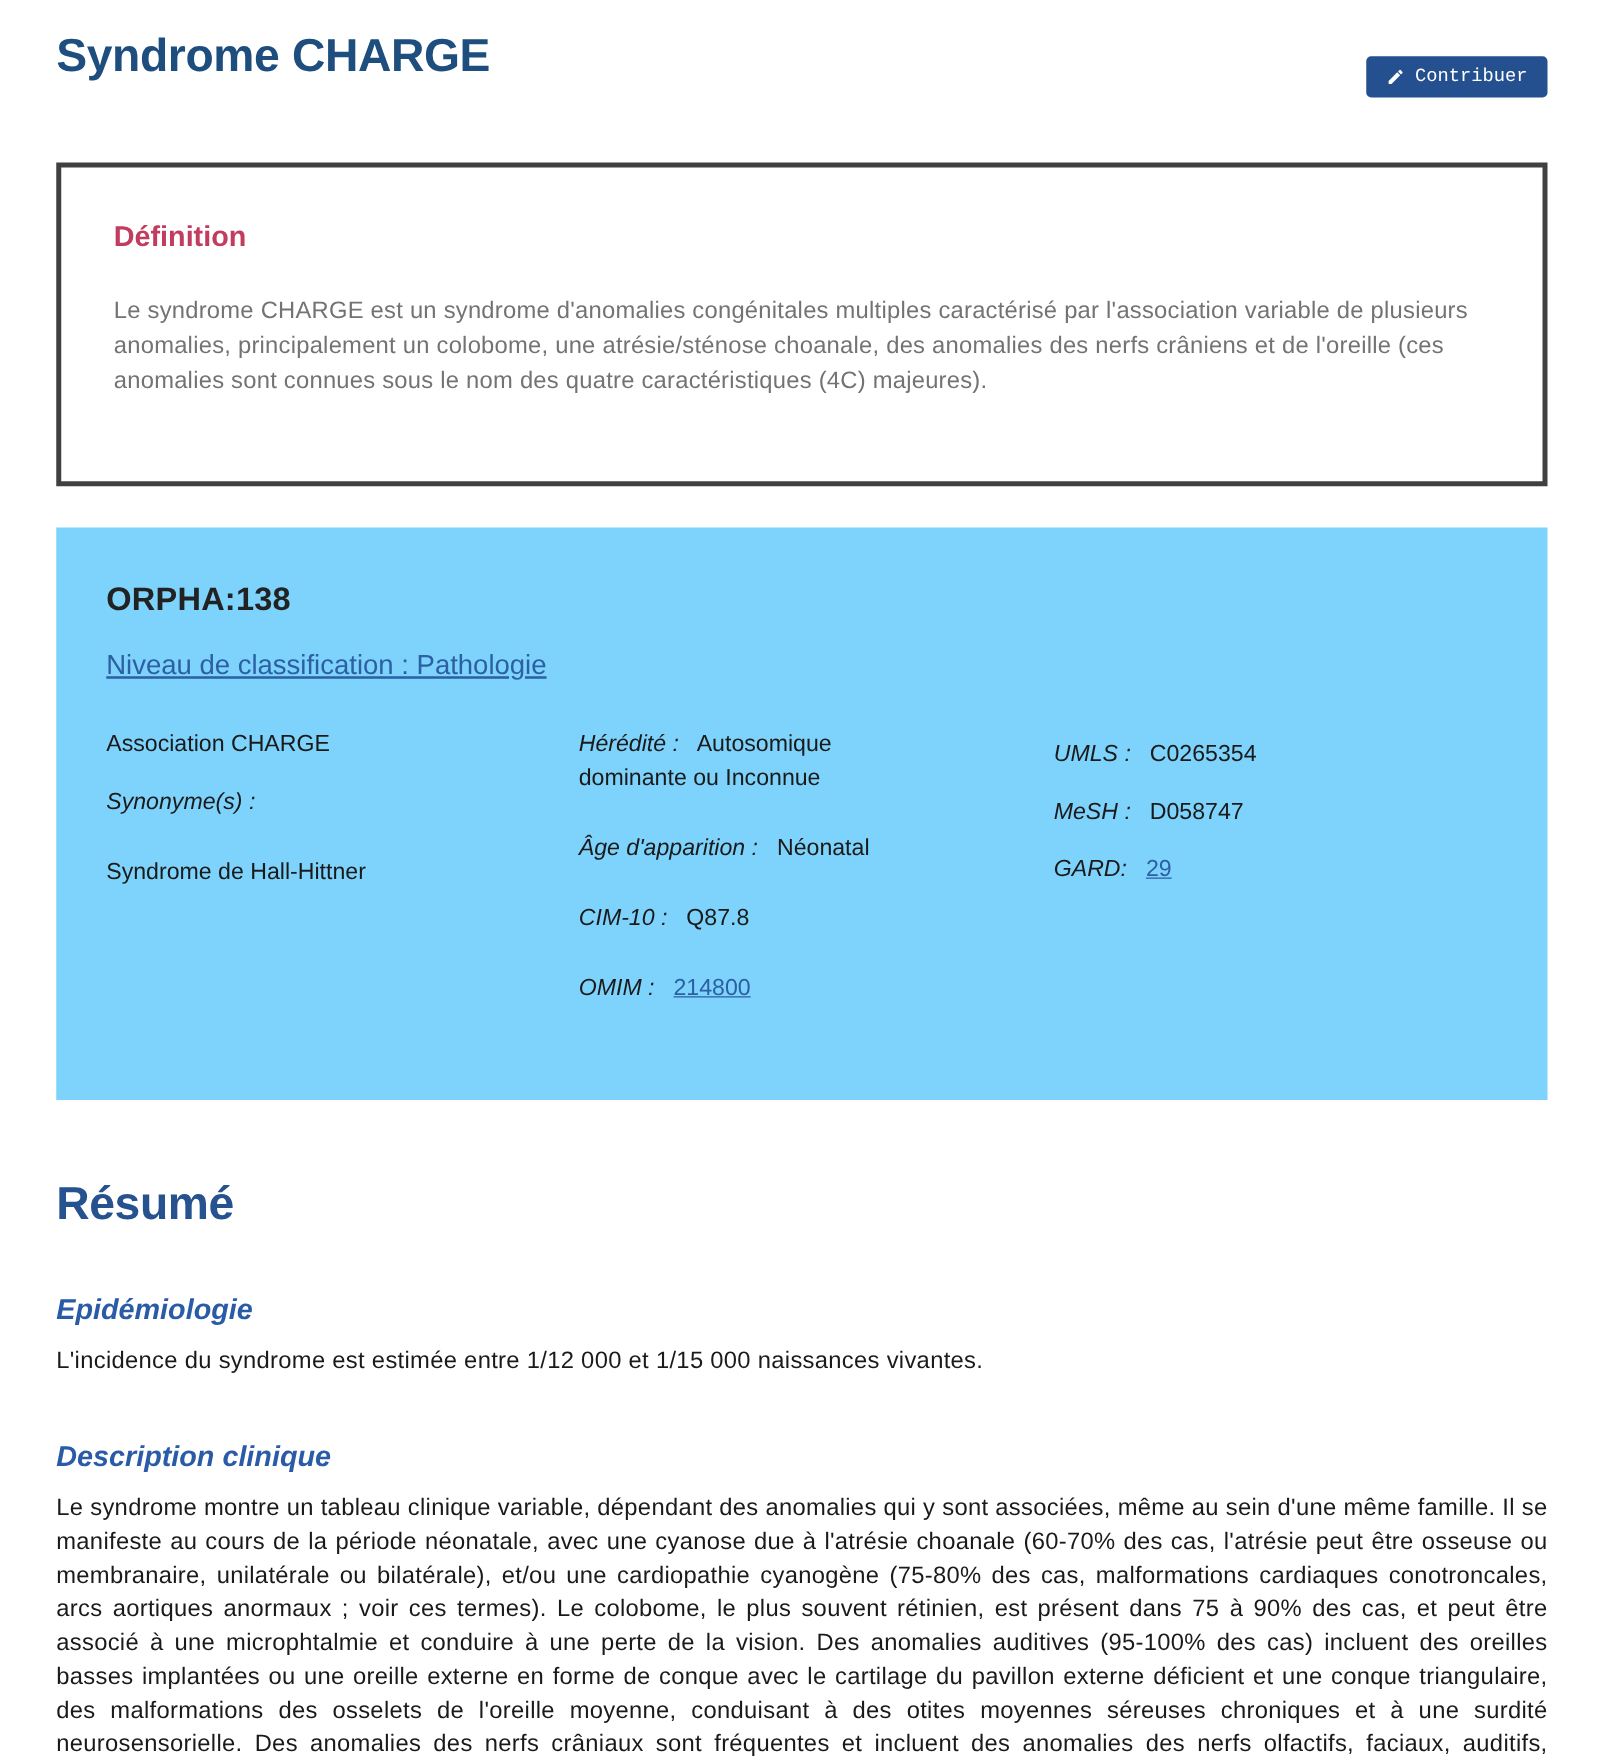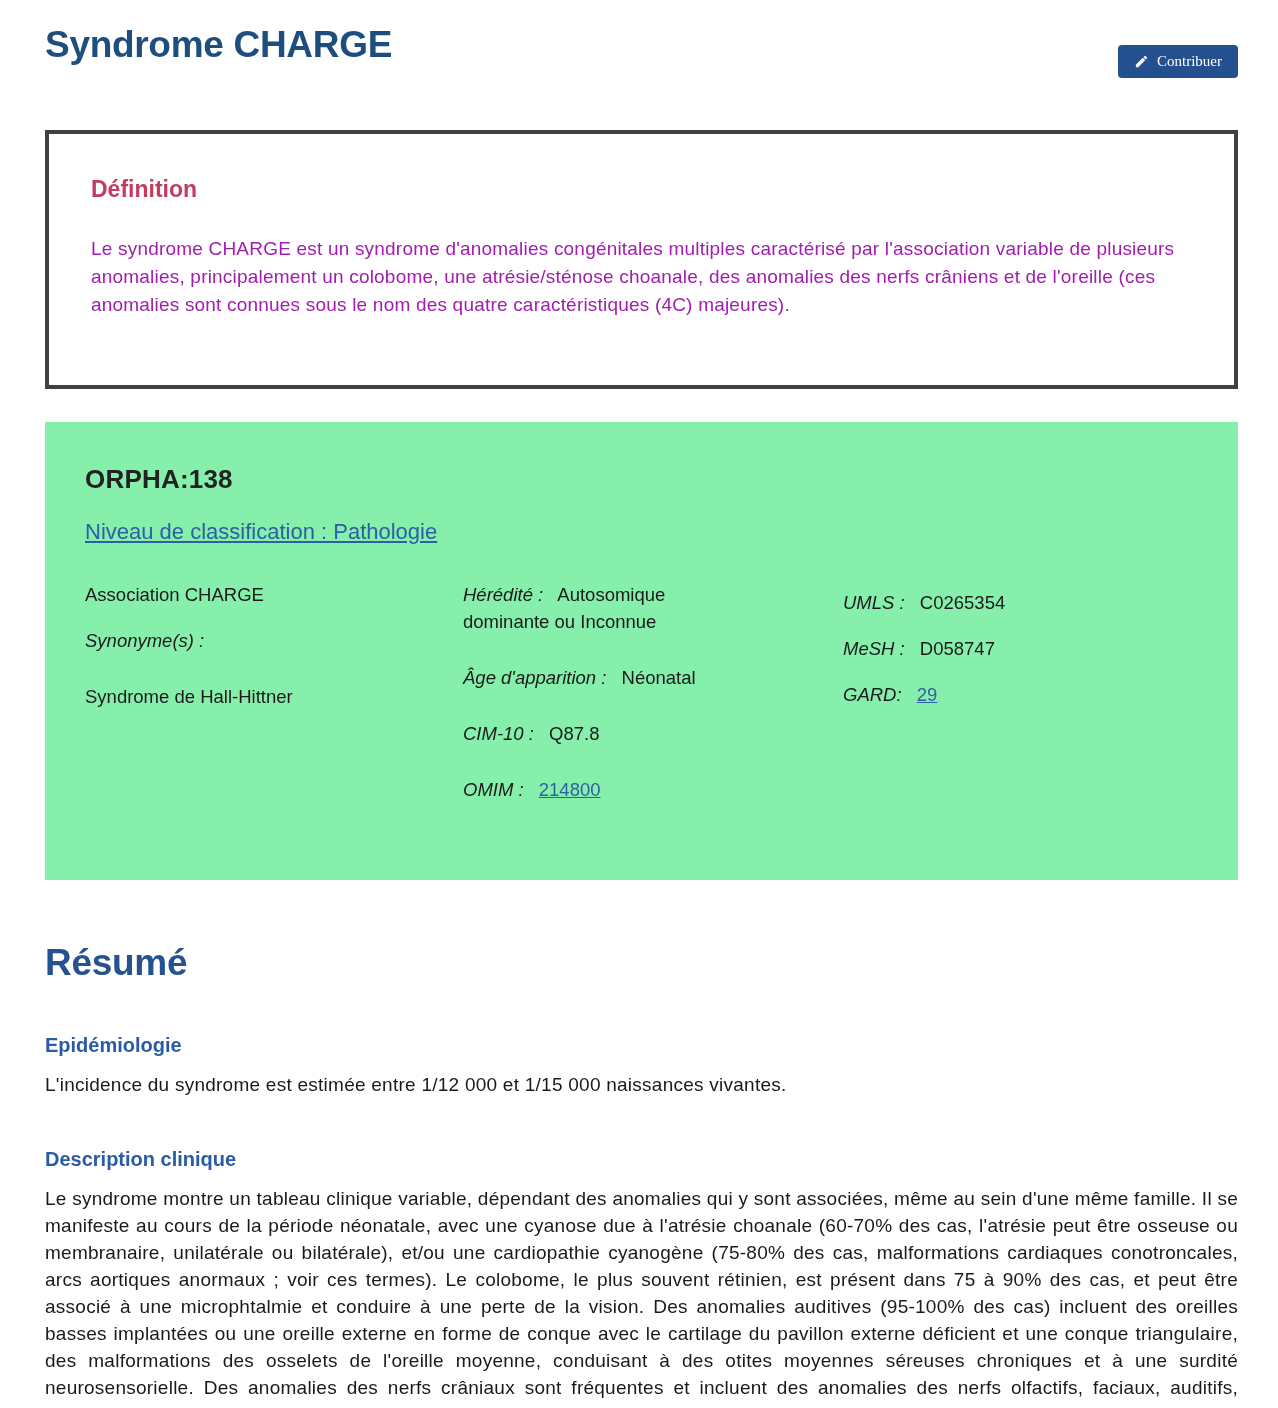--- a/index.html
+++ b/index.html
@@ -21,21 +21,21 @@
     color: #1d4e7e;
     letter-spacing: -0.3px;
     line-height: 1.15;
   }
   .contribute-btn {
     margin-top: 21px;
     background: #24508f;
     color: #ffffff;
     border: none;
     border-radius: 4px;
-    font-family: Liberation Serif, serif;
+    font-family: Liberation Mono, monospace;
     font-size: 15px;
     padding: 8px 16px;
     display: inline-flex;
     align-items: center;
     gap: 8px;
     cursor: pointer;
   }
   .contribute-btn svg { display: block; }
 
   
@@ -48,28 +48,28 @@
   .definition-heading {
     font-size: 23px;
     font-weight: 600;
     color: #c23c5f;
     margin-bottom: 32px;
   }
   .definition-text {
     font-size: 19px;
     line-height: 28px;
     letter-spacing: 0.2px;
-    color: #a21caf;
+    color: #737373;
     max-width: 1112px;
   }
 
   
   .info-card {
     margin-top: 33px;
-    background: #86efac;
+    background: #7dd3fc;
     padding: 42px 40px 58px 40px;
   }
   .orpha-code {
     font-size: 26px;
     font-weight: 600;
     color: #222222;
     margin-bottom: 24px;
     letter-spacing: 0.2px;
   }
   .classification-link {
@@ -101,23 +101,24 @@
   
   .summary-heading {
     margin-top: 62px;
     font-size: 37px;
     font-weight: 600;
     color: #26538f;
     letter-spacing: -0.3px;
   }
   .section-heading {
     margin-top: 50px;
-    font-size: 20px;
+    font-size: 23px;
     font-weight: 600;
     color: #2a5ba6;
+    font-style: italic;
   }
   .body-text {
     margin-top: 14px;
     font-size: 19px;
     line-height: 27px;
     letter-spacing: 0.25px;
     color: #1a1a1a;
   }
   .justified { text-align: justify; }
 </style>

